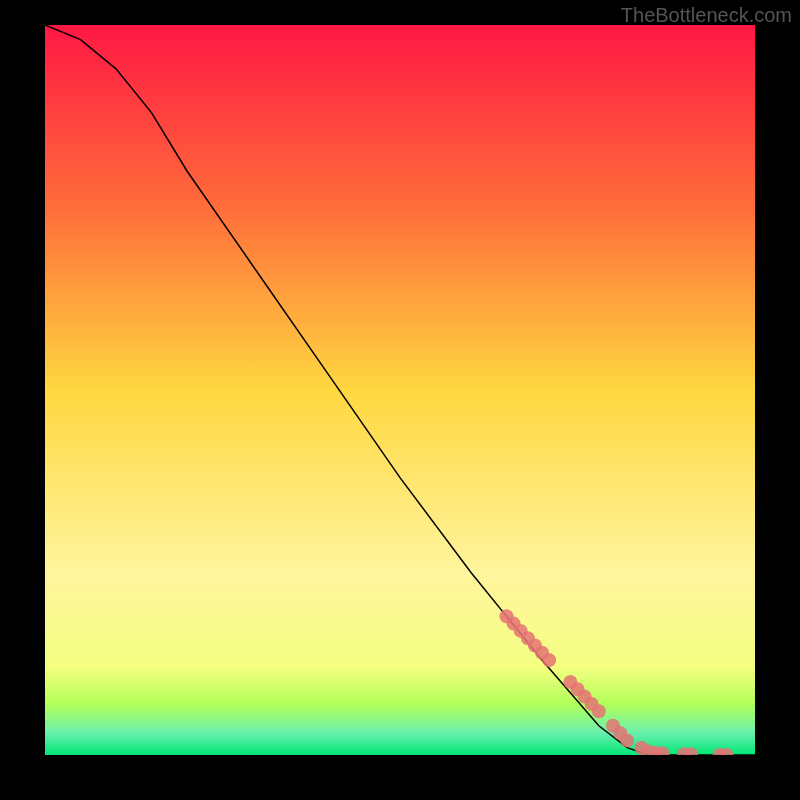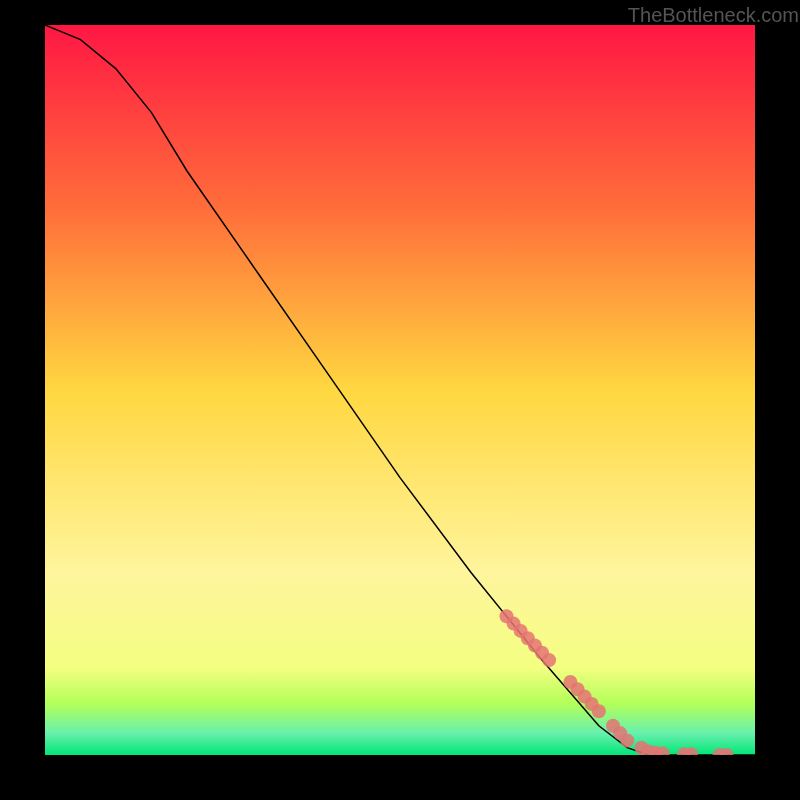--- a/index.html
+++ b/index.html
@@ -13,21 +13,21 @@
   }
   .container {
     position: relative;
     width: 800px;
     height: 800px;
     background: #000;
   }
   .watermark {
     position: absolute;
     top: 4px;
-    right: 1px;
+    right: 8px;
     color: #555;
     font-size: 20px;
     font-weight: 500;
     z-index: 10;
   }
   .plot-area {
     position: absolute;
     left: 45px;
     top: 25px;
     width: 710px;

